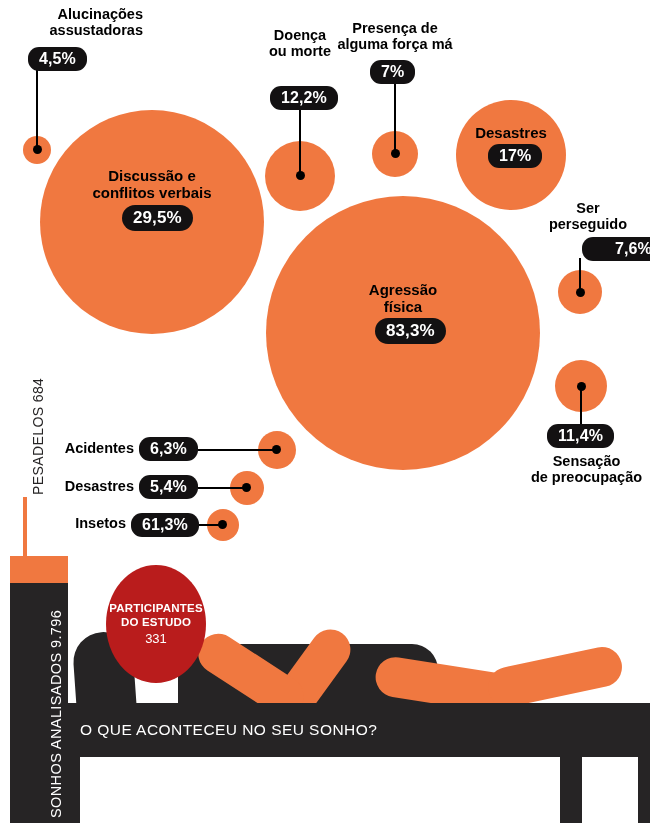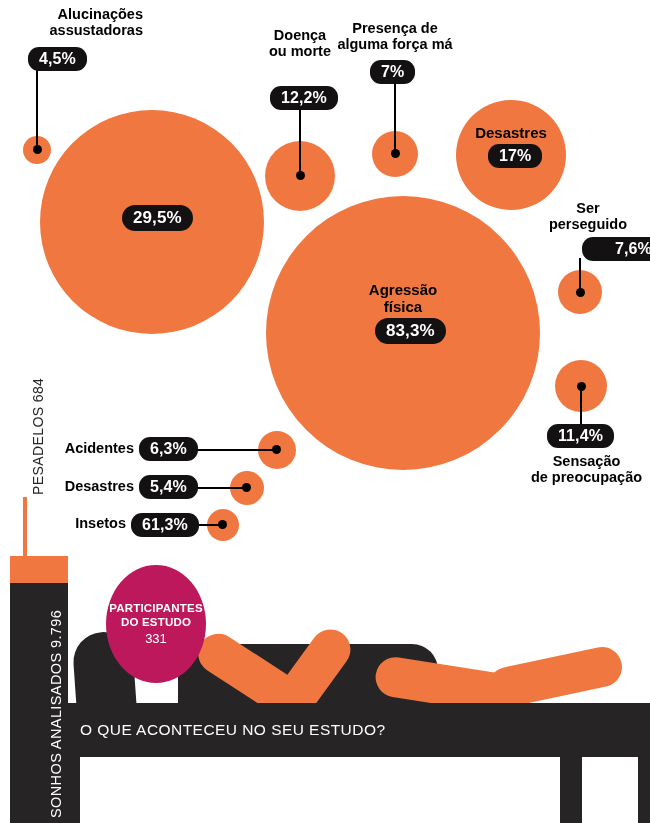--- a/index.html
+++ b/index.html
@@ -216,20 +216,22 @@
 alguma força má</div>
   <div class="pill" style="left:370px; top:60px;">7%</div>
 
   <div class="inlabel" style="left:461px; top:124px; width:100px;">Desastres</div>
   <div class="pill" style="left:488px; top:144px;">17%</div>
 
   <div class="cap c" style="left:530px; top:200px; width:116px;">Ser
 perseguido</div>
   <div class="pill" style="left:582px; top:237px;padding-left:33px;">7,6%</div>
 
+  <div class="inlabel" style="left:62px; top:167px; width:180px;">Discussão e
+conflitos verbais</div>
   <div class="pill big" style="left:122px; top:205px;text-align:right;">29,5%</div>
 
   <div class="inlabel" style="left:343px; top:281px; width:120px;">Agressão
 física</div>
   <div class="pill big" style="left:375px; top:318px;">83,3%</div>
 
   <div class="pill" style="left:547px; top:424px;">11,4%</div>
   <div class="cap c" style="left:523px; top:453px; width:127px;">Sensação
 de preocupação</div>
 
@@ -258,31 +260,31 @@
   <div class="fig fig-dark" style="left: 330px; top: 662px; width: 110px; height: 72px; border-radius: 14px; background: rgb(38, 36, 37);"></div>
 
   <div class="fig fig-orange" style="left: 281px; top: 620px; width: 40px; height: 140px; border-radius: 20px; transform: rotate(36deg); background: rgb(240, 120, 64);"></div>
 
   <div class="fig fig-orange" style="left: 192px; top: 655px; width: 118px; height: 40px; border-radius: 20px; transform: rotate(33deg); background: rgb(240, 120, 64);"></div>
 
   <div class="fig fig-orange" style="left: 375px; top: 665px; width: 140px; height: 40px; border-radius: 20px; transform: rotate(9deg); background: rgb(240, 120, 64);"></div>
 
   <div class="fig fig-orange" style="left: 487px; top: 657px; width: 136px; height: 40px; border-radius: 20px; transform: rotate(-12deg); background: rgb(240, 120, 64);"></div>
 
-  <div class="head-oval" style="left: 106px; top: 565px; width: 100px; height: 118px; background: #be185d;">
+  <div class="head-oval" style="left: 106px; top: 565px; width: 100px; height: 118px; background: #b91c1c;">
     <div class="t1">
       <span>PARTICIPANTES</span><br>
       <span>DO ESTUDO</span>
     </div>
     <div class="t2">331</div>
   </div>
 
   <div class="band" style="left: 68px; top: 703px; width: 582px; height: 54px; background: rgb(38, 36, 37);"></div>
 
   <div class="band" style="left: 68px; top: 757px; width: 12px; height: 66px; background: rgb(38, 36, 37);"></div>
 
   <div class="band" style="left: 560px; top: 757px; width: 22px; height: 66px; background: rgb(38, 36, 37);"></div>
 
   <div class="band" style="left: 638px; top: 757px; width: 12px; height: 66px; background: rgb(38, 36, 37);"></div>
 
-  <div class="band-q" style="left:80px; top:721px;">O QUE ACONTECEU NO SEU ESTUDO?</div>
+  <div class="band-q" style="left:80px; top:721px;">O QUE ACONTECEU NO SEU SONHO?</div>
 
 </div>
 
 </body></html>

